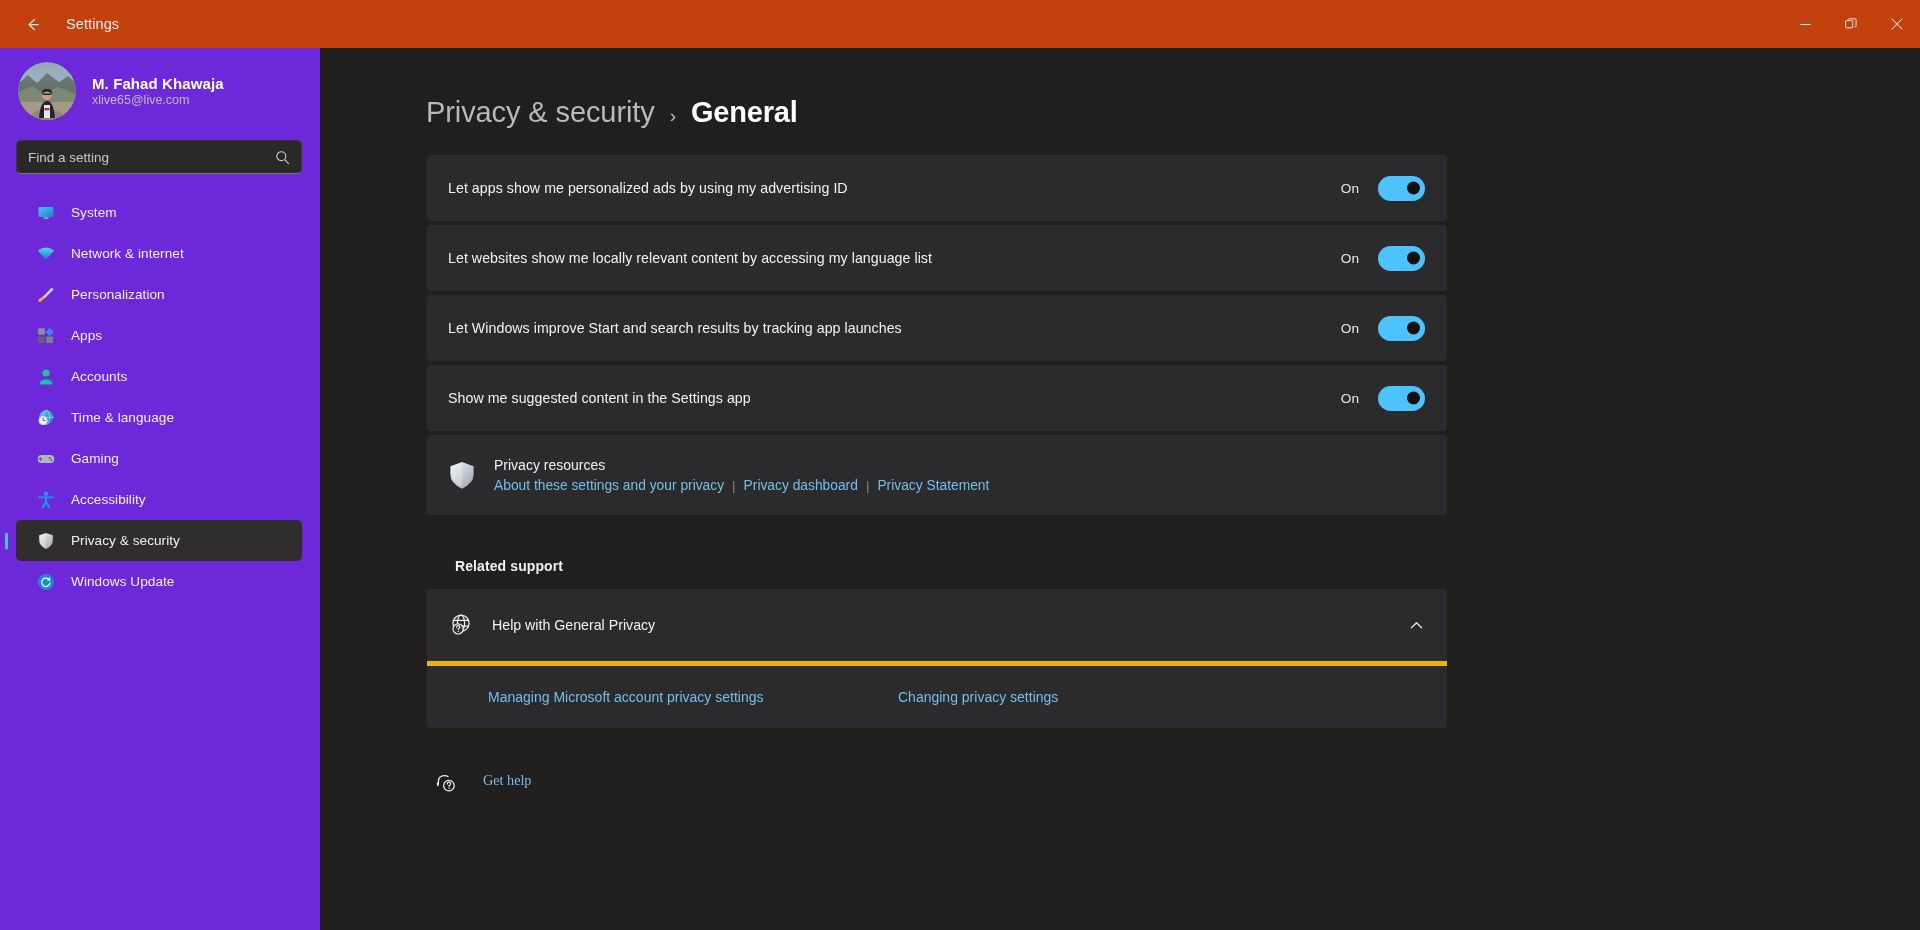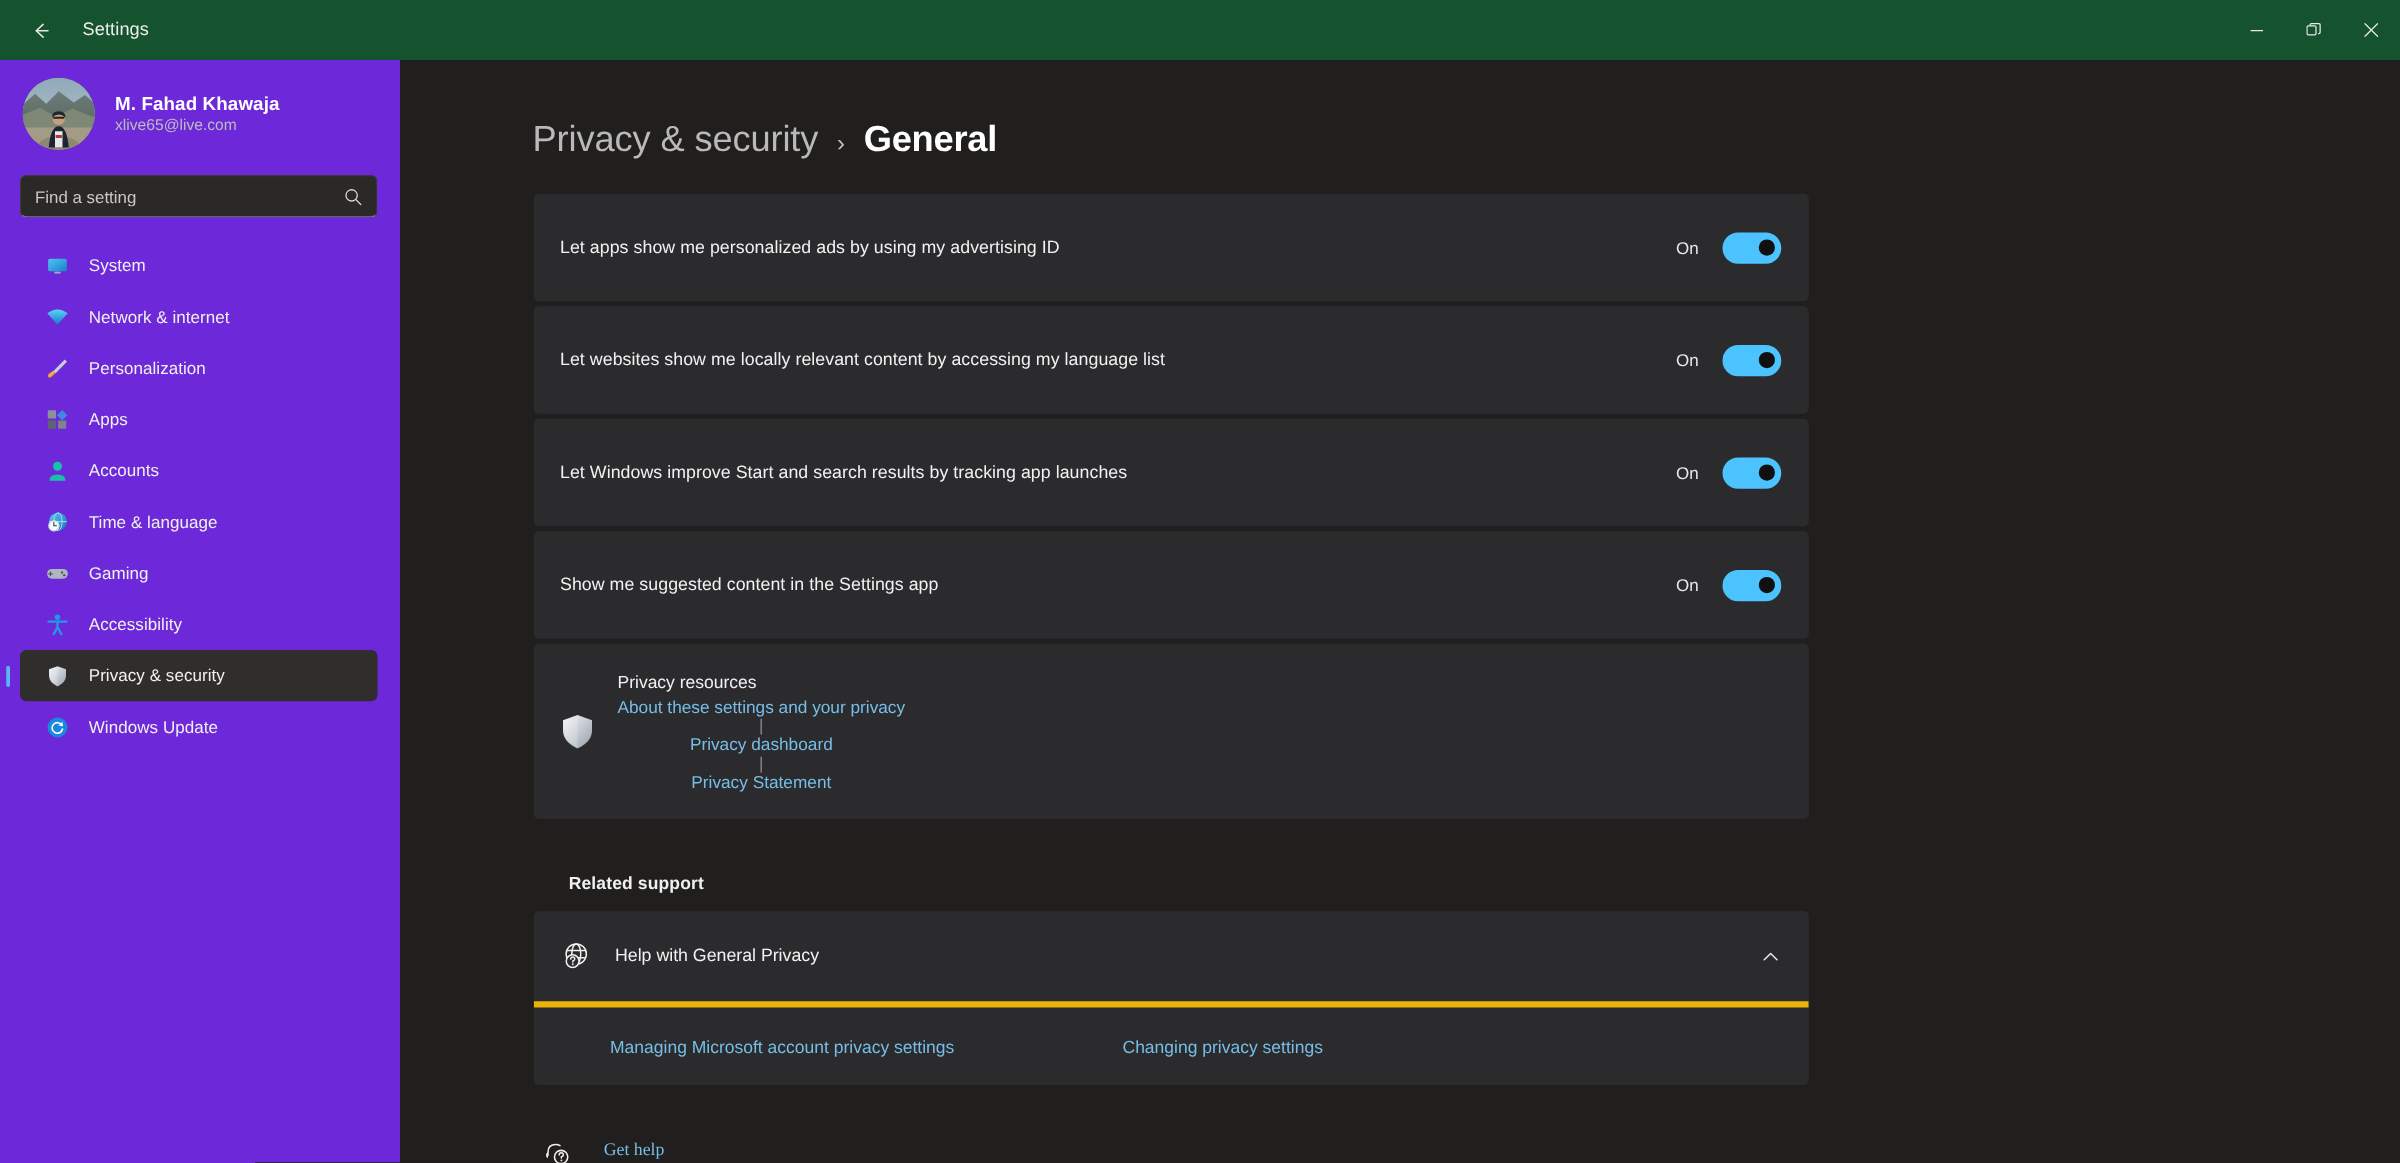--- a/index.html
+++ b/index.html
@@ -13,21 +13,21 @@
     overflow:hidden;
     -webkit-font-smoothing:antialiased;
   }
 
   .window { position:relative; width:1920px; height:930px; display:flex; flex-direction:column; }
 
   
   .titlebar {
     height:48px; flex:0 0 48px;
     display:flex; align-items:center;
-    background:#14532d;
+    background:#c2410c;
     position:relative; z-index:20;
   }
   .back-btn {
     width:40px; height:32px; margin-left:12px;
     display:flex; align-items:center; justify-content:center;
     border-radius:5px; cursor:pointer; color:#E6E6E6;
   }
   .titlebar-title {
     font-size:14.5px; color:#EDEDED; margin-left:14px; letter-spacing:.1px;
   }
@@ -110,21 +110,21 @@
 
   .content { width:1020px; margin-left:107px; }
 
   
   .card {
     background:#2B2B2E;
     border-radius:4px;
     margin-bottom:4px;
   }
   .setting-row {
-    height:86px; display:flex; align-items:center;
+    height:66px; display:flex; align-items:center;
     padding:0 22px 0 21px; cursor:pointer;text-align:right;
   }
   .setting-label { font-size:14.2px; color:#F2F2F2; letter-spacing:.05px; }
   .setting-right { margin-left:auto; display:flex; align-items:center; gap:19px; }
   .toggle-state { font-size:13.6px; color:#E8E8E8; }
 
   .toggle {
     width:47px; height:25px; border-radius:13px;
     background:#4CC2FF; position:relative; cursor:pointer;
     flex:0 0 47px;
@@ -136,21 +136,21 @@
 
   
   .resource-card {
     background:#2B2B2E; border-radius:4px;
     display:flex; align-items:center; gap:18px;
     padding:22px 22px 22px 21px; margin-bottom:4px; min-height:76px;
   }
   .res-ico { flex:0 0 28px; display:flex; align-items:center; justify-content:center; }
   .res-body { display:flex; flex-direction:column; gap:5px; }
   .res-title { font-size:14px; color:#F2F2F2; }
-  .res-links { display:flex; align-items:center; gap:0; flex-wrap:wrap;flex-direction:column; }
+  .res-links { display:flex; align-items:center; gap:0; flex-wrap:wrap; }
   .res-links a {
     color:#76BEE8; font-size:13.8px; text-decoration:none; cursor:pointer;
   }
   .pipe { color:#8A8A8A; font-size:13.5px; padding:0 8px; }
 
   
   .section-title {
     font-size:14px; font-weight:bold; color:#F0F0F0;
     margin:43px 0 15px 0; letter-spacing:.1px;padding-left:28px;
   }

